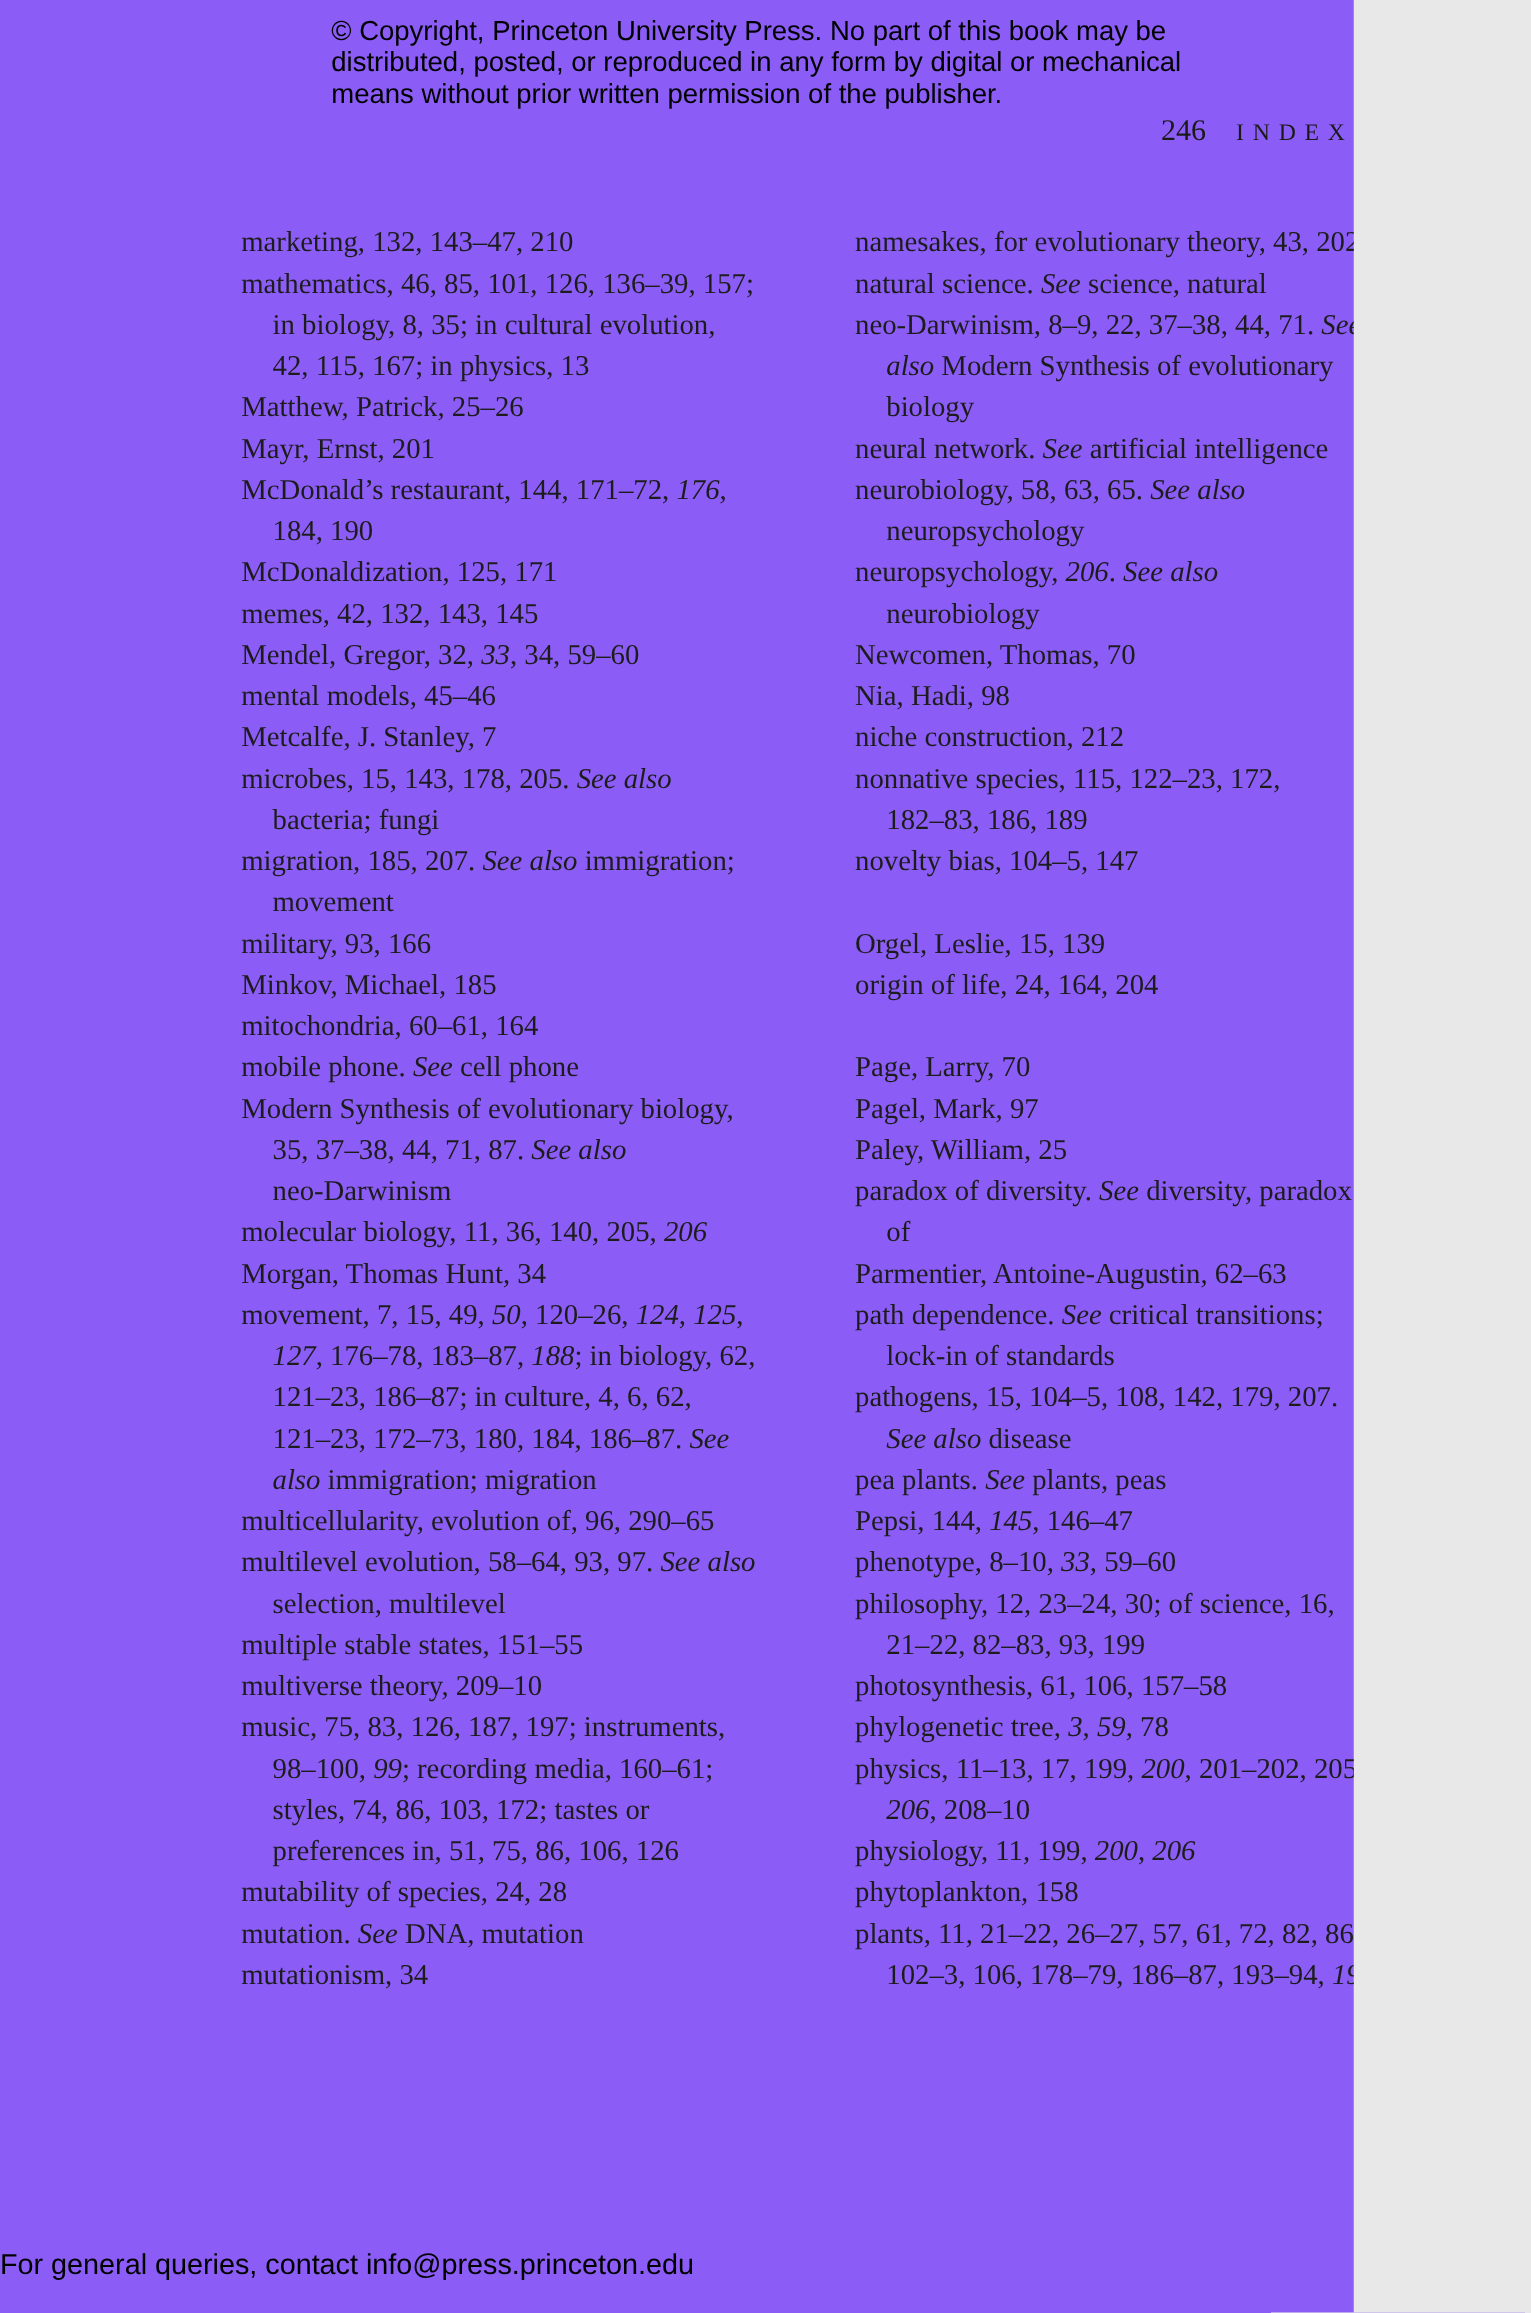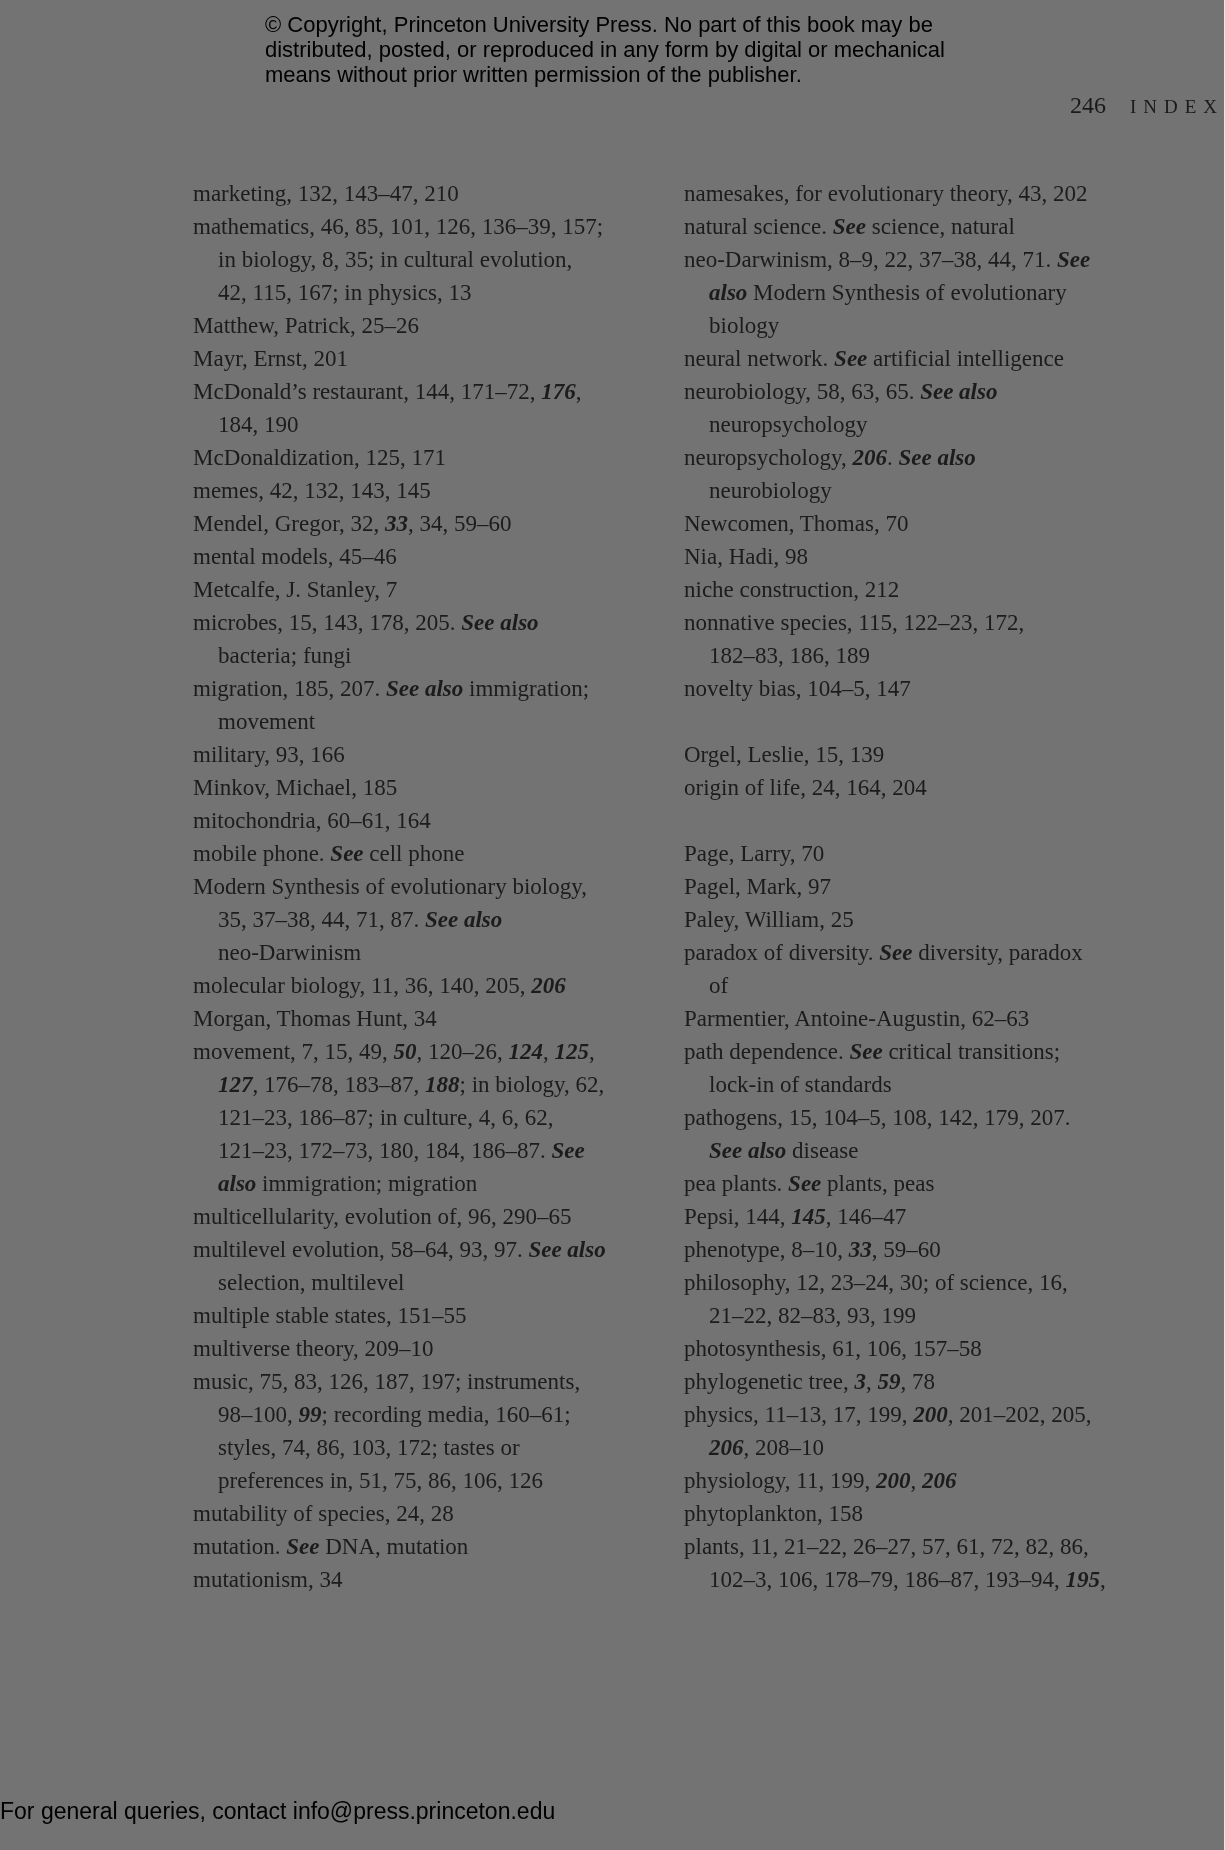--- a/index.html
+++ b/index.html
@@ -1,20 +1,20 @@
 <!DOCTYPE html>
 <html><head>
 <meta charset="utf-8">
 <style>
   html, body { margin: 0; padding: 0; background: #e8e8e8; }
   .page {
     position: relative;
-    width: 1224px;
+    width: 1083px;
     height: 1850px;
-    background: #737373;
+    background: #8b5cf6;
     color: #161616;
     overflow: hidden;
   }
   .copyright {
     position: absolute;
     left: 265px;
     top: 12px;
     font-family: "Liberation Sans", sans-serif;
     font-size: 22px;
     line-height: 25px;
@@ -49,21 +49,21 @@
   }
   .index-column.left  { left: 193px; width: 440px; }
   .index-column.right { left: 652px; width: 460px; margin-left: 32px; }
   .index-line {
     height: 33px;
     line-height: 33px;
     white-space: nowrap;
   }
   .index-line.indent { padding-left: 25px; }
   .index-line.blank  {  }
-  .index-line i { font-style: italic; font-weight: bold; }
+  .index-line i { font-style: italic; }
   .footer {
     position: absolute;
     left: 0;
     top: 1798px;
     width: 100%;
     font-family: "Liberation Sans", sans-serif;
     font-size: 23px;
     color: #000000;
   }
 </style>

